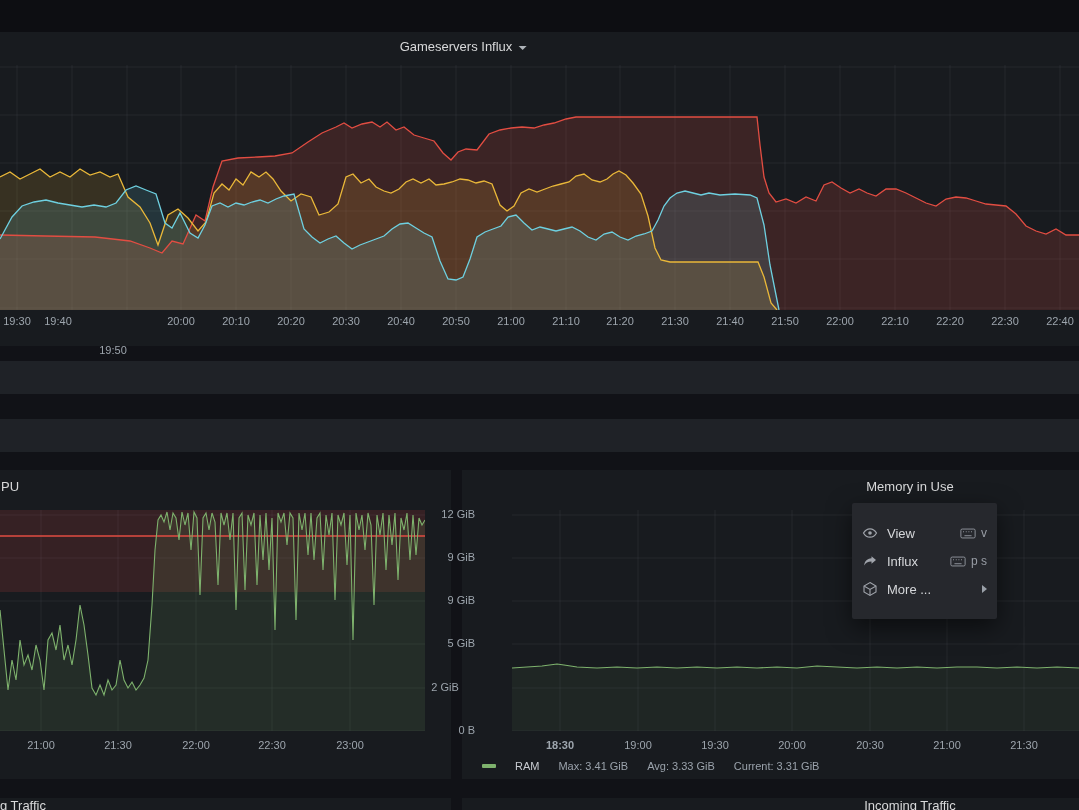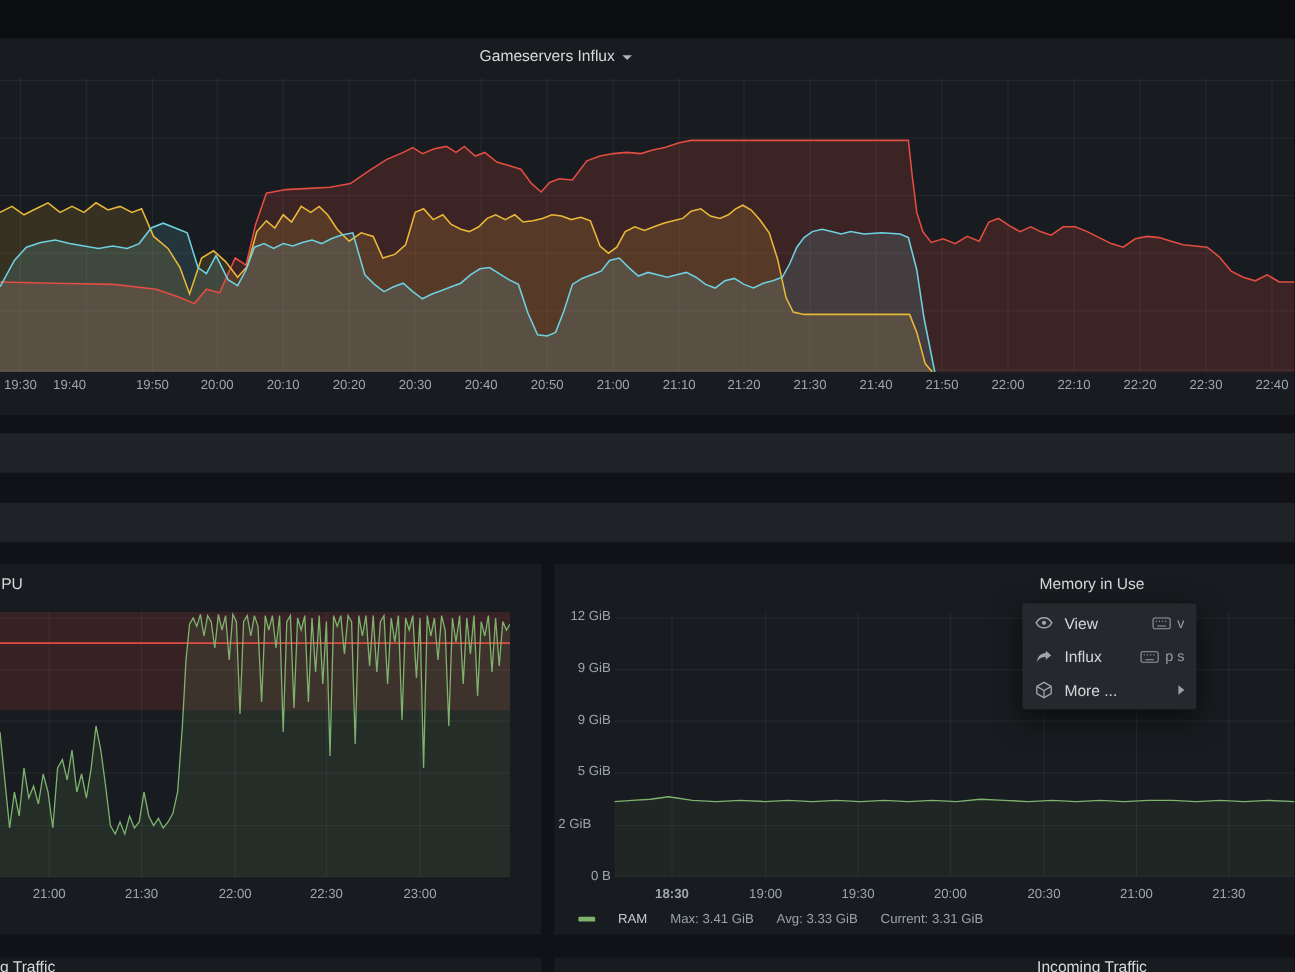--- a/index.html
+++ b/index.html
@@ -32,21 +32,21 @@
   }
   .band { position:absolute; left:0; width:1079px; height:33px; background:#1f2227; cursor:pointer; }
   .legend {
     position:absolute; left:482px; top:760px; display:flex; align-items:center;
     gap:19px; font-size:11px; white-space:nowrap;
   }
   .swatch { width:14px; height:4px; border-radius:1px; background:#7eb26d; }
   .legend .name { color:#c8ccd1; cursor:pointer; }
   .legend .stat { color:#9aa2ab; }
   .ctx-menu {
-    position:absolute; left:852px; top:503px; width:145px; padding:2px 0;
+    position:absolute; left:852px; top:503px; width:145px; padding:16px 0;
     background:#26282d; border-radius:2px; z-index:10;
     box-shadow:0 8px 24px rgba(0,0,0,0.55);
   }
   .ctx-item {
     display:flex; align-items:center; height:28px; padding:0 10px; gap:9px; cursor:pointer;
   }
   .ctx-item .lbl { font-size:13px; color:#d5d7da; }
   .ctx-right { margin-left:auto; display:flex; align-items:center; gap:5px; color:#989da5; font-size:12px; }
   .icon16 { width:16px; height:16px; flex:0 0 16px; }
   .subarrow {
@@ -97,21 +97,21 @@
       <polygon points="0,245 0,170 45,171 95,172 130,176 150,183 162,188 172,176 183,179 196,150 205,156 213,122 222,96 238,93 258,92 275,91 292,88 308,77 322,68 336,62 344,58 352,63 362,59 372,57 380,62 387,57 396,65 404,62 414,70 424,73 434,76 443,88 451,95 458,87 466,84 477,85 489,69 500,65 511,63 522,62 534,63 544,60 554,58 566,54 576,52 600,52 640,52 680,52 720,52 750,52 757,52 760,80 764,112 769,128 776,137 786,134 796,138 806,132 816,136 824,120 832,117 841,123 850,128 859,124 867,128 876,131 886,124 896,124 906,128 916,133 926,138 936,141 946,134 956,132 966,133 976,136 986,139 996,140 1006,141 1016,149 1026,161 1036,166 1046,169 1056,164 1066,170 1079,170 1079,245" fill="#e24d42" fill-opacity="0.18"></polygon>
       <polygon points="0,245 0,112 10,107 20,114 30,109 40,104 50,112 60,107 70,112 80,104 90,110 100,107 110,112 118,109 128,132 140,142 150,158 158,180 168,150 178,144 188,153 198,166 206,157 214,128 222,119 229,125 236,114 243,120 251,107 259,112 266,107 273,114 281,126 291,136 301,129 311,132 319,150 329,147 338,139 346,112 353,109 361,118 369,114 376,122 384,126 391,128 399,124 406,117 413,114 421,118 429,114 436,120 444,119 452,117 460,114 468,115 476,118 484,116 492,119 500,140 507,146 514,141 521,128 529,124 537,127 545,124 553,121 561,119 569,117 576,111 584,109 592,115 600,117 607,114 613,109 619,106 626,110 633,118 641,129 648,151 655,183 661,195 670,197 700,197 730,197 752,197 758,197 764,212 771,238 777,245 777,245" fill="#eab839" fill-opacity="0.15"></polygon>
       <polygon points="0,245 0,174 12,152 22,141 34,137 46,135 58,138 70,140 82,142 94,140 106,142 116,138 126,125 136,121 146,125 156,129 165,158 172,163 180,148 190,168 198,173 205,160 212,141 220,138 228,142 236,138 244,140 252,137 260,135 268,138 276,134 284,131 294,129 304,164 312,172 320,178 328,174 336,171 344,178 352,184 360,180 368,177 376,174 384,171 392,164 400,159 408,158 416,163 424,168 432,172 440,196 448,214 456,215 463,212 470,194 477,172 485,167 493,164 501,161 508,152 516,150 524,158 532,165 540,162 548,164 556,166 564,164 572,162 580,166 588,172 596,175 604,169 612,167 620,172 628,175 636,171 644,169 652,166 658,155 664,141 670,133 677,128 685,126 693,128 701,130 709,128 720,130 735,129 750,130 757,133 764,160 770,200 776,230 779,245 779,245" fill="#6ed0e0" fill-opacity="0.15"></polygon>
       <polyline points="0,170 45,171 95,172 130,176 150,183 162,188 172,176 183,179 196,150 205,156 213,122 222,96 238,93 258,92 275,91 292,88 308,77 322,68 336,62 344,58 352,63 362,59 372,57 380,62 387,57 396,65 404,62 414,70 424,73 434,76 443,88 451,95 458,87 466,84 477,85 489,69 500,65 511,63 522,62 534,63 544,60 554,58 566,54 576,52 600,52 640,52 680,52 720,52 750,52 757,52 760,80 764,112 769,128 776,137 786,134 796,138 806,132 816,136 824,120 832,117 841,123 850,128 859,124 867,128 876,131 886,124 896,124 906,128 916,133 926,138 936,141 946,134 956,132 966,133 976,136 986,139 996,140 1006,141 1016,149 1026,161 1036,166 1046,169 1056,164 1066,170 1079,170" fill="none" stroke="#e24d42" stroke-width="1.3"></polyline>
       <polyline points="0,112 10,107 20,114 30,109 40,104 50,112 60,107 70,112 80,104 90,110 100,107 110,112 118,109 128,132 140,142 150,158 158,180 168,150 178,144 188,153 198,166 206,157 214,128 222,119 229,125 236,114 243,120 251,107 259,112 266,107 273,114 281,126 291,136 301,129 311,132 319,150 329,147 338,139 346,112 353,109 361,118 369,114 376,122 384,126 391,128 399,124 406,117 413,114 421,118 429,114 436,120 444,119 452,117 460,114 468,115 476,118 484,116 492,119 500,140 507,146 514,141 521,128 529,124 537,127 545,124 553,121 561,119 569,117 576,111 584,109 592,115 600,117 607,114 613,109 619,106 626,110 633,118 641,129 648,151 655,183 661,195 670,197 700,197 730,197 752,197 758,197 764,212 771,238 777,245" fill="none" stroke="#eab839" stroke-width="1.3"></polyline>
       <polyline points="0,174 12,152 22,141 34,137 46,135 58,138 70,140 82,142 94,140 106,142 116,138 126,125 136,121 146,125 156,129 165,158 172,163 180,148 190,168 198,173 205,160 212,141 220,138 228,142 236,138 244,140 252,137 260,135 268,138 276,134 284,131 294,129 304,164 312,172 320,178 328,174 336,171 344,178 352,184 360,180 368,177 376,174 384,171 392,164 400,159 408,158 416,163 424,168 432,172 440,196 448,214 456,215 463,212 470,194 477,172 485,167 493,164 501,161 508,152 516,150 524,158 532,165 540,162 548,164 556,166 564,164 572,162 580,166 588,172 596,175 604,169 612,167 620,172 628,175 636,171 644,169 652,166 658,155 664,141 670,133 677,128 685,126 693,128 701,130 709,128 720,130 735,129 750,130 757,133 764,160 770,200 776,230 779,245" fill="none" stroke="#6ed0e0" stroke-width="1.3"></polyline>
     </svg>
   <div class="axis" style="left:0; top:313px; width:1079px; height:18px;">
       <span class="tick-x" style="left: -8px;">19:30</span>
       <span class="tick-x" style="left: 33px;">19:40</span>
-      <span class="tick-x" style="left: 102px;">19:50</span>
+      <span class="tick-x" style="left: 88px; margin-top: 29px;">19:50</span>
       <span class="tick-x" style="left: 156px;">20:00</span>
       <span class="tick-x" style="left: 211px;">20:10</span>
       <span class="tick-x" style="left: 266px;">20:20</span>
       <span class="tick-x" style="left: 321px;">20:30</span>
       <span class="tick-x" style="left: 376px;">20:40</span>
       <span class="tick-x" style="left: 431px;">20:50</span>
       <span class="tick-x" style="left: 486px;">21:00</span>
       <span class="tick-x" style="left: 541px;">21:10</span>
       <span class="tick-x" style="left: 595px;">21:20</span>
       <span class="tick-x" style="left: 650px;">21:30</span>
@@ -153,21 +153,21 @@
       <span class="tick-x" style="left: 93px;">21:30</span>
       <span class="tick-x" style="left: 171px;">22:00</span>
       <span class="tick-x" style="left: 247px;">22:30</span>
       <span class="tick-x" style="left: 325px;">23:00</span>
     </div>
 
   <div class="panel" style="left:462px; top:470px; width:617px; height:309px;"></div>
   <div class="panel-title centered" style="left:910px; top:480px;">
     <span>Memory in Use</span>
   </div>
-  <div class="yaxis" style="left:455px; top:510px; width:60px; height:228px;">
+  <div class="yaxis" style="left:421px; top:510px; width:60px; height:228px;">
       <span class="tick-y" style="top: -2px;">12 GiB</span>
       <span class="tick-y" style="top: 41px;">9 GiB</span>
       <span class="tick-y" style="top: 84px;">9 GiB</span>
       <span class="tick-y" style="top: 127px;">5 GiB</span>
       <span class="tick-y" style="top: 171px; text-align: center;">2 GiB</span>
       <span class="tick-y" style="top: 214px;">0 B</span>
     </div>
   <svg class="chart" style="left:512px; top:510px;" width="567" height="221" viewBox="0 0 567 221">
       <line x1="48" y1="0" x2="48" y2="221" stroke="rgba(204,204,220,0.07)" stroke-width="1"></line>
       <line x1="126" y1="0" x2="126" y2="221" stroke="rgba(204,204,220,0.07)" stroke-width="1"></line>

